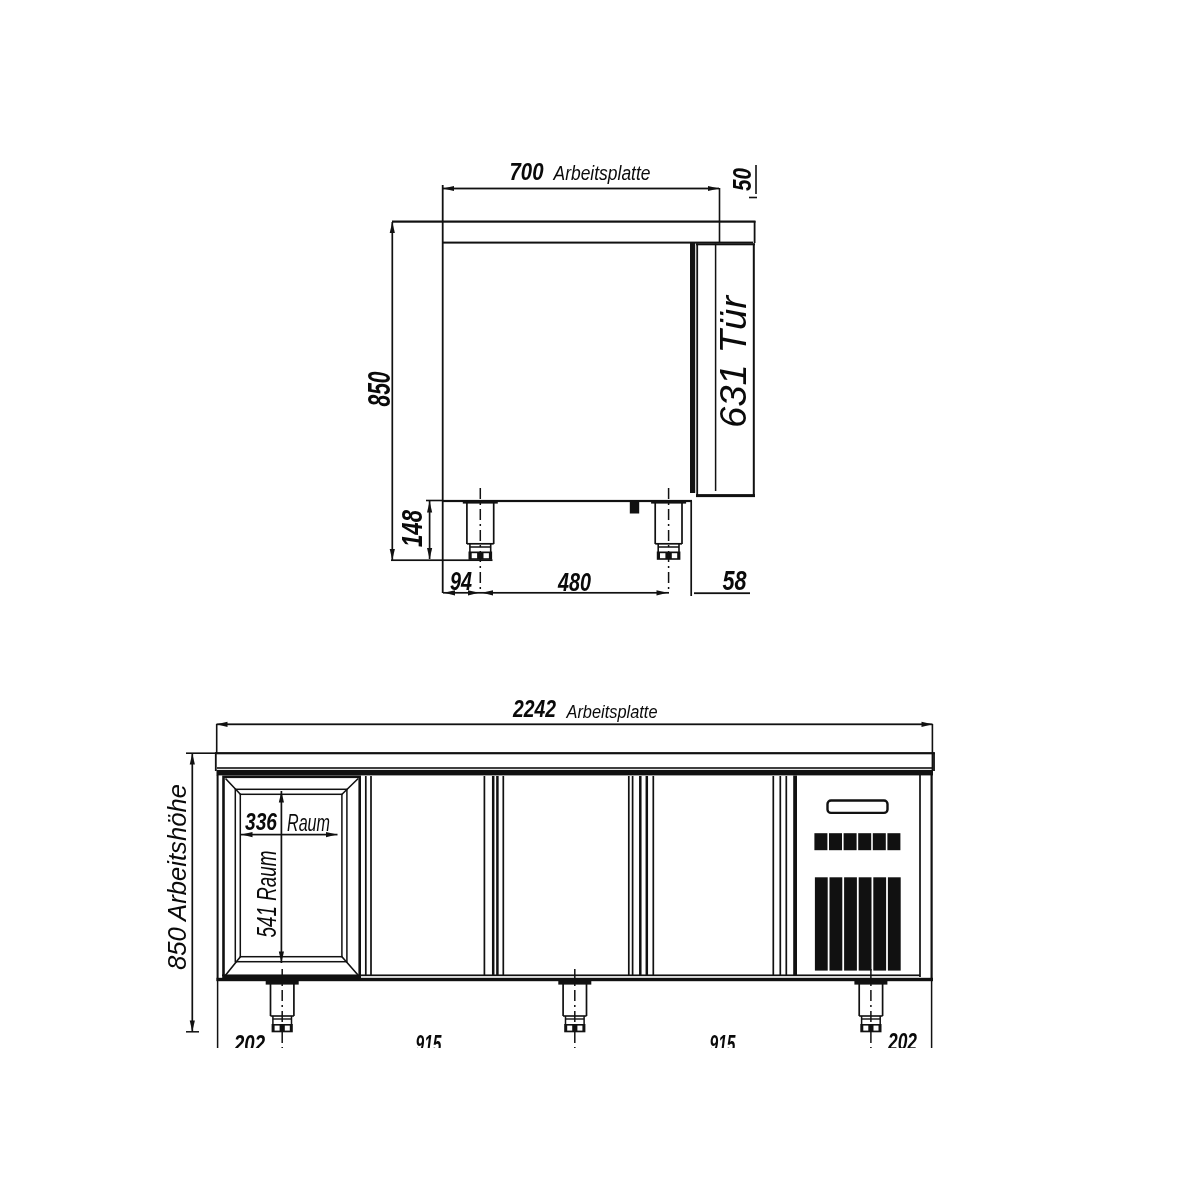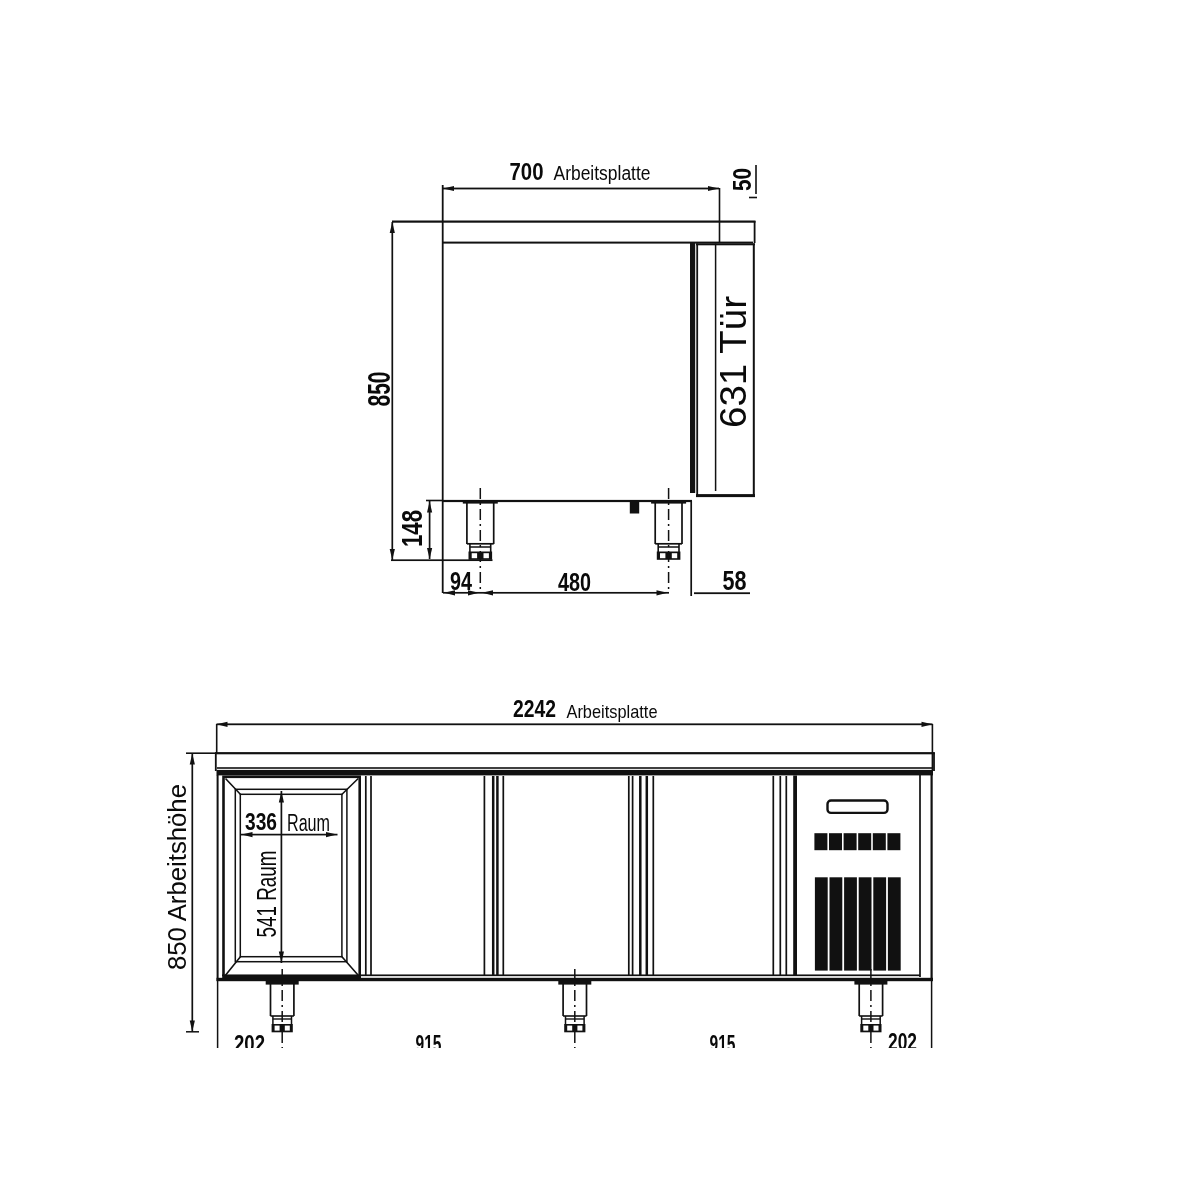--- a/index.html
+++ b/index.html
@@ -1,17 +1,17 @@
 <!DOCTYPE html>
 <html><head>
 <meta charset="utf-8">
 <title>Technische Zeichnung</title>
 <style>
   html, body { margin: 0; padding: 0; background: #ffffff; }
-  #canvas { width: 1200px; height: 1048px; position: relative; }
+  #canvas { width: 1200px; height: 1048px; position: relative; font-style: italic; }
   svg { display: block; font-family: "Liberation Sans", sans-serif; }
 </style>
 </head>
 <body>
 <div id="canvas">
 <svg width="1200" height="1200" viewBox="0 0 1200 1200">
 <rect x="0" y="0" width="1200" height="1200" fill="#ffffff"></rect>
 
 <rect x="443.0" y="187.60" width="276.0" height="1.80" fill="#111111"></rect>
       <polygon points="443,188.5 454,185.9 454,191.1" fill="#111111"></polygon>

